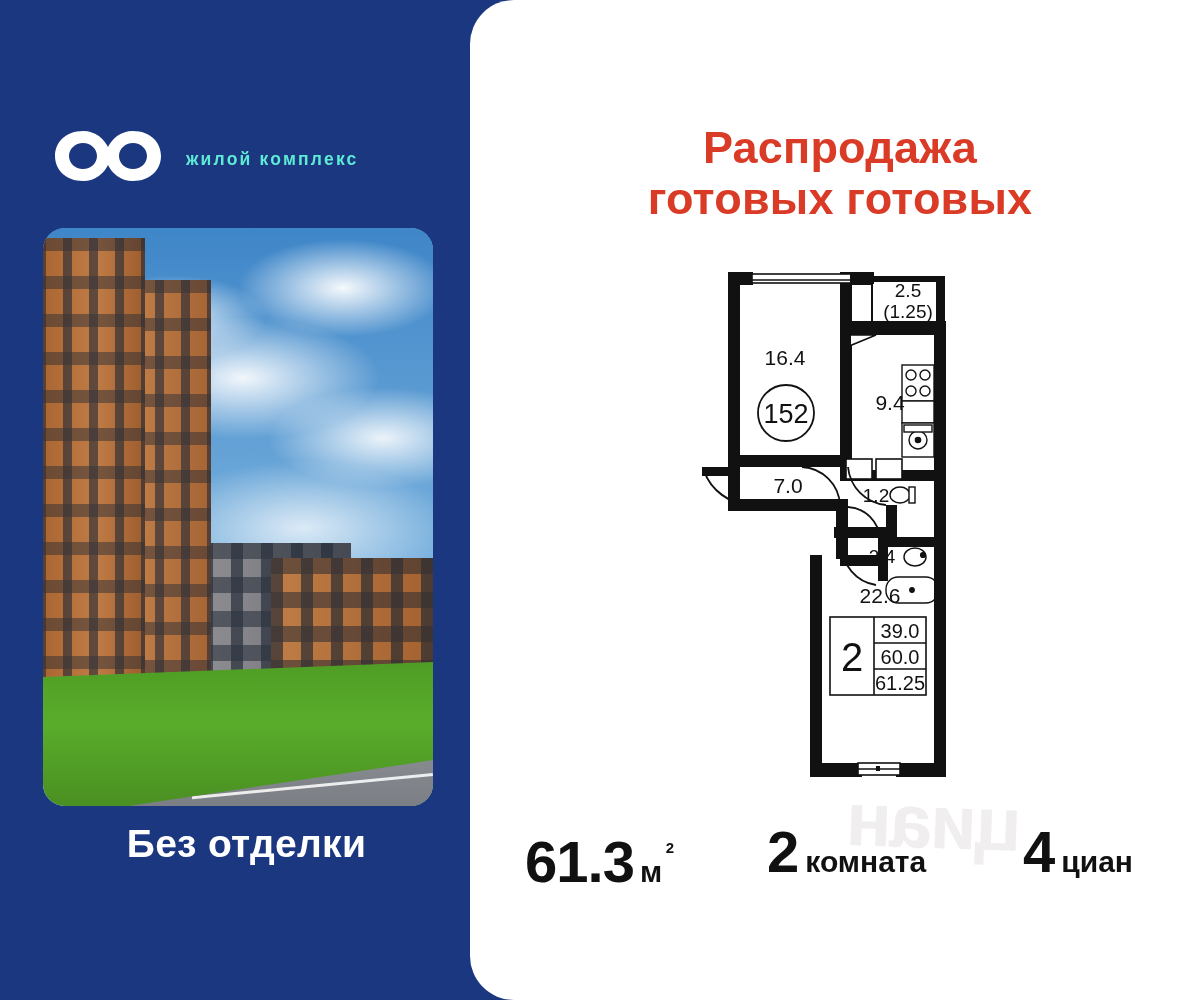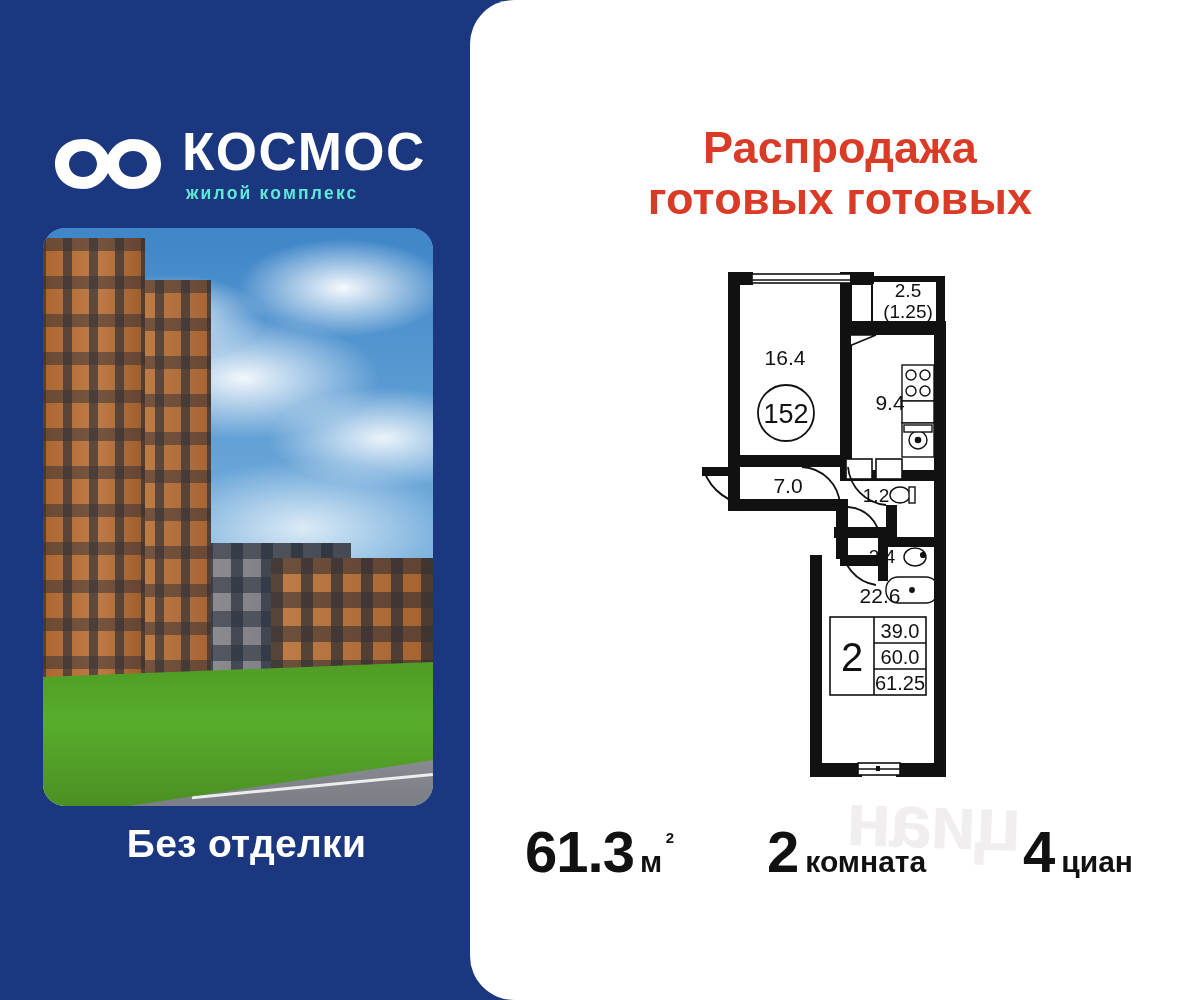--- a/index.html
+++ b/index.html
@@ -128,21 +128,21 @@
 
   
   .stats{
     position:absolute;left:495px;top:812px;width:690px;height:80px;
   }
   .stat{position:absolute;display:flex;align-items:baseline;color:#111111;}
   .stat .big{font-size:58px;font-weight:700;letter-spacing:-1px;}
   .stat .small{font-size:30px;font-weight:600;margin-left:7px;}
   .stat .unit{font-size:30px;font-weight:600;margin-left:6px;position:relative;}
   .stat .unit sup{font-size:15px;position:absolute;top:-16px;right:-12px;}
-  #stat-area{left:30px;top:6px;}
+  #stat-area{left:30px;top:16px;}
   #stat-rooms{left:272px;top:6px;}
   #stat-floor{left:528px;top:6px;}
 </style>
 </head>
 <body>
 
 <div id="root">
 
   <div class="left-panel">
 
@@ -150,21 +150,20 @@
       <svg class="logo-mark" viewBox="0 0 112 62">
         <path d="M31 6 C14 6 3 17 3 31 C3 45 14 56 31 56 C44 56 52 48 56 40
                  C60 48 68 56 81 56 C98 56 109 45 109 31 C109 17 98 6 81 6
                  C68 6 60 14 56 22 C52 14 44 6 31 6 Z
                  M31 18 C39 18 45 24 45 31 C45 38 39 44 31 44 C23 44 17 38 17 31
                  C17 24 23 18 31 18 Z
                  M81 18 C89 18 95 24 95 31 C95 38 89 44 81 44 C73 44 67 38 67 31
                  C67 24 73 18 81 18 Z" fill="#ffffff"></path>
       </svg>
       <div class="logo-text">
-        <div class="logo-title">КОСМОС</div>
         <div class="logo-sub">жилой комплекс</div>
       </div>
     </div>
 
     <div class="photo">
       <div class="sky"></div>
       <div class="bld far">
           <div class="win-grid g2"></div>
         </div>
       <div class="bld mid">

